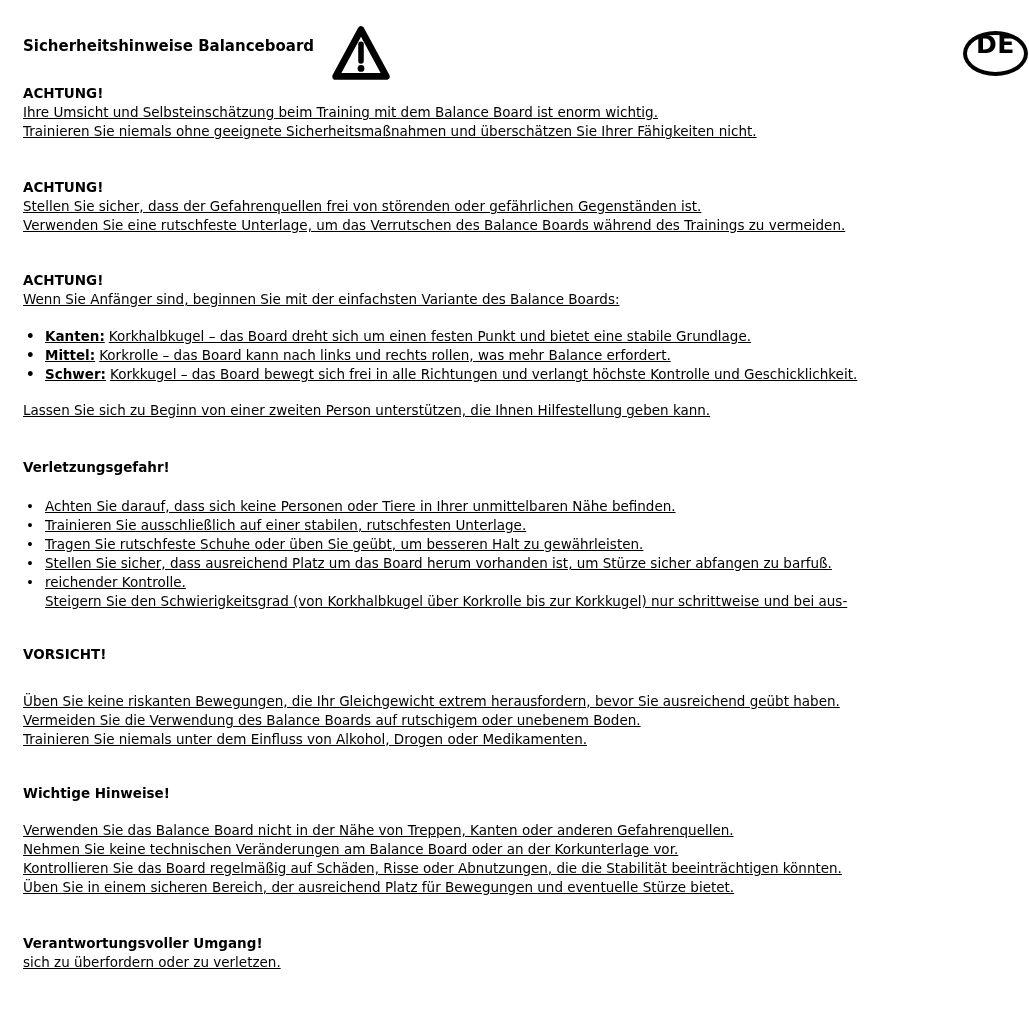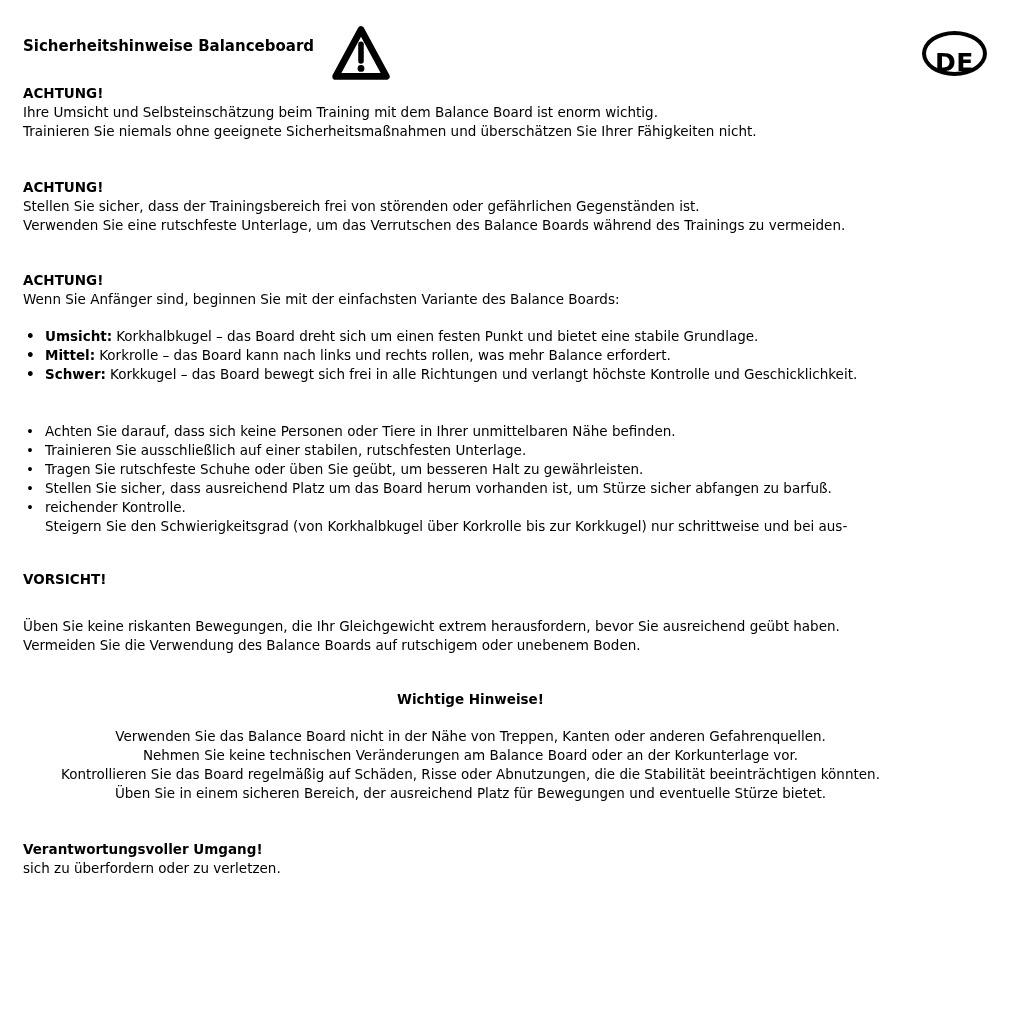--- a/index.html
+++ b/index.html
@@ -35,49 +35,50 @@
     font-weight: bold;
     white-space: nowrap;
   }
   .warning-triangle {
     position: absolute;
     left: 307px;
     top: 24px;
   }
   .de-badge {
     position: absolute;
-    left: 899px;
+    left: 940px;
     top: 31px;
     width: 57px;
     height: 37px;
     border: 4px solid #000;
     border-radius: 50%;
     display: flex;
-    align-items: flex-end;
+    align-items: flex-start;
     justify-content: center;
     font-weight: bold;
     font-size: 25px;
     letter-spacing: 0.5px;
   }
   .heading {
     font-weight: bold;
     white-space: nowrap;
   }
   .line {
     white-space: nowrap;
+    text-decoration: underline;
   }
   .section { margin: 0; }
   .sec-achtung-1 { margin-bottom: 37px; }
   .sec-achtung-2 { margin-bottom: 36px; }
   .sec-achtung-3 { margin-bottom: 38px; }
   .sec-verletzung { margin-bottom: 34px; }
   .sec-verletzung .heading { margin-bottom: 20px; }
   .sec-vorsicht { margin-bottom: 35px; }
   .sec-vorsicht .heading { margin-bottom: 28px; }
-  .sec-wichtig { margin-bottom: 37px; text-align: center; }
+  .sec-wichtig { margin-bottom: 37px; }
   .sec-wichtig .heading { margin-bottom: 18px; }
   ul.bullets {
     margin: 0;
     padding: 0;
     list-style: none;
   }
   ul.bullets li {
     position: relative;
     padding-left: 22px;
   }
@@ -114,44 +115,46 @@
   </div>
 
   <div class="section sec-achtung-1">
     <div class="heading">ACHTUNG!</div>
     <div class="line">Ihre Umsicht und Selbsteinschätzung beim Training mit dem Balance Board ist enorm wichtig.</div>
     <div class="line">Trainieren Sie niemals ohne geeignete Sicherheitsmaßnahmen und überschätzen Sie Ihrer Fähigkeiten nicht.</div>
   </div>
 
   <div class="section sec-achtung-2">
     <div class="heading">ACHTUNG!</div>
-    <div class="line">Stellen Sie sicher, dass der Trainingsbereich frei von störenden oder gefährlichen Gegenständen ist.</div>
+    <div class="line">Stellen Sie sicher, dass der Gefahrenquellen frei von störenden oder gefährlichen Gegenständen ist.</div>
     <div class="line">Verwenden Sie eine rutschfeste Unterlage, um das Verrutschen des Balance Boards während des Trainings zu vermeiden.</div>
   </div>
 
   <div class="section sec-achtung-3">
     <div class="heading">ACHTUNG!</div>
     <div class="line">Wenn Sie Anfänger sind, beginnen Sie mit der einfachsten Variante des Balance Boards:</div>
     <ul class="bullets">
       <li>
         <span class="bullet-icon">•</span>
-        <span class="line"><span class="bullet-label">Umsicht:</span><span>Korkhalbkugel – das Board dreht sich um einen festen Punkt und bietet eine stabile Grundlage.</span></span>
+        <span class="line"><span class="bullet-label">Kanten:</span><span>Korkhalbkugel – das Board dreht sich um einen festen Punkt und bietet eine stabile Grundlage.</span></span>
       </li>
       <li>
         <span class="bullet-icon">•</span>
         <span class="line"><span class="bullet-label">Mittel:</span><span>Korkrolle – das Board kann nach links und rechts rollen, was mehr Balance erfordert.</span></span>
       </li>
       <li>
         <span class="bullet-icon">•</span>
         <span class="line"><span class="bullet-label">Schwer:</span><span>Korkkugel – das Board bewegt sich frei in alle Richtungen und verlangt höchste Kontrolle und Geschicklichkeit.</span></span>
       </li>
     </ul>
+    <div class="line outro">Lassen Sie sich zu Beginn von einer zweiten Person unterstützen, die Ihnen Hilfestellung geben kann.</div>
   </div>
 
   <div class="section sec-verletzung">
+    <div class="heading">Verletzungsgefahr!</div>
     <ul class="bullets">
       <li>
         <span class="bullet-icon">•</span>
         <div class="line">Achten Sie darauf, dass sich keine Personen oder Tiere in Ihrer unmittelbaren Nähe befinden.</div>
       </li>
       <li>
         <span class="bullet-icon">•</span>
         <div class="line">Trainieren Sie ausschließlich auf einer stabilen, rutschfesten Unterlage.</div>
       </li>
       <li>
@@ -167,20 +170,21 @@
         <div class="line">reichender Kontrolle.</div>
         <div class="line">Steigern Sie den Schwierigkeitsgrad (von Korkhalbkugel über Korkrolle bis zur Korkkugel) nur schrittweise und bei aus-</div>
       </li>
     </ul>
   </div>
 
   <div class="section sec-vorsicht">
     <div class="heading">VORSICHT!</div>
     <div class="line">Üben Sie keine riskanten Bewegungen, die Ihr Gleichgewicht extrem herausfordern, bevor Sie ausreichend geübt haben.</div>
     <div class="line">Vermeiden Sie die Verwendung des Balance Boards auf rutschigem oder unebenem Boden.</div>
+    <div class="line">Trainieren Sie niemals unter dem Einfluss von Alkohol, Drogen oder Medikamenten.</div>
   </div>
 
   <div class="section sec-wichtig">
     <div class="heading">Wichtige Hinweise!</div>
     <div class="line">Verwenden Sie das Balance Board nicht in der Nähe von Treppen, Kanten oder anderen Gefahrenquellen.</div>
     <div class="line">Nehmen Sie keine technischen Veränderungen am Balance Board oder an der Korkunterlage vor.</div>
     <div class="line">Kontrollieren Sie das Board regelmäßig auf Schäden, Risse oder Abnutzungen, die die Stabilität beeinträchtigen könnten.</div>
     <div class="line">Üben Sie in einem sicheren Bereich, der ausreichend Platz für Bewegungen und eventuelle Stürze bietet.</div>
   </div>
 

